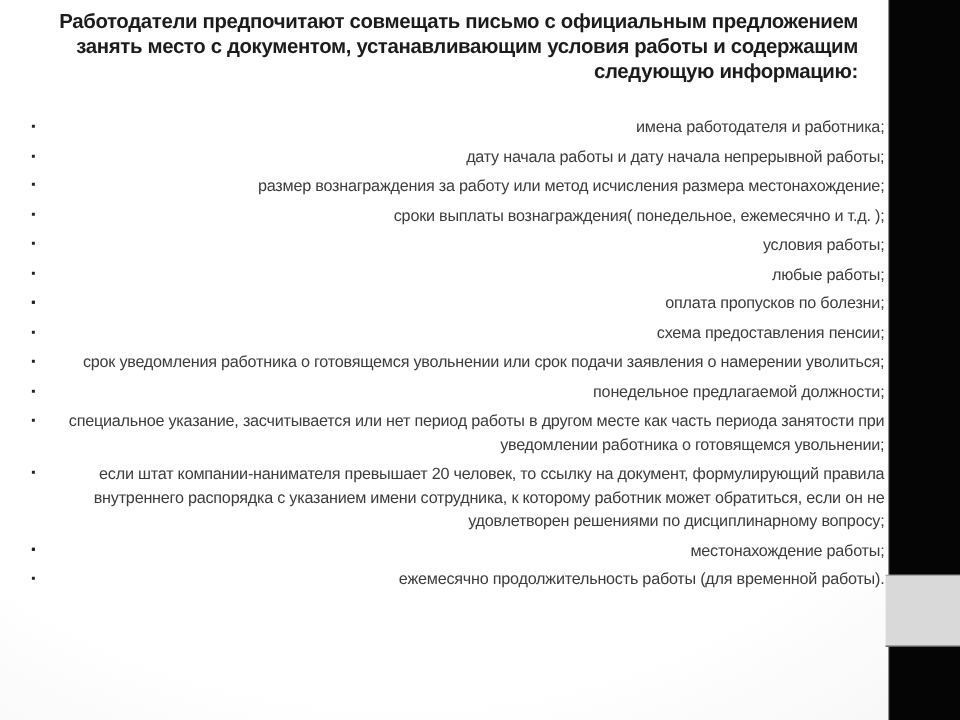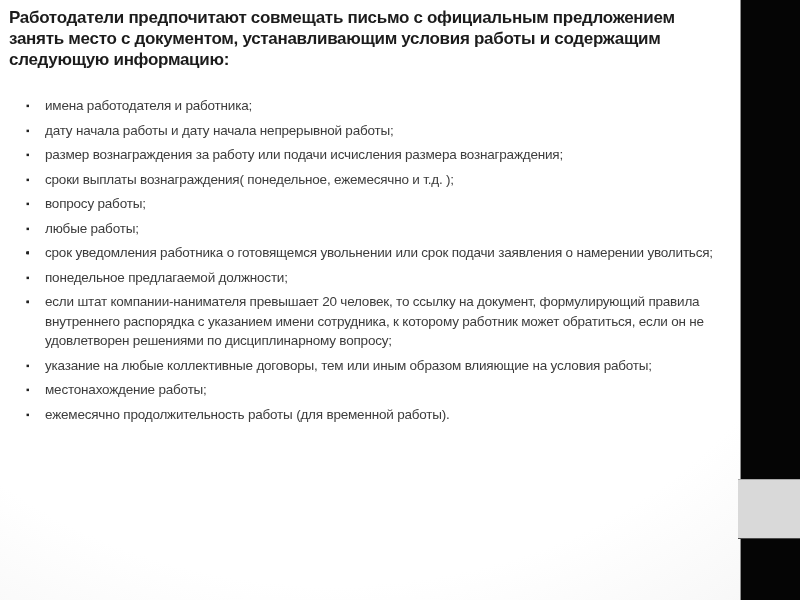--- a/index.html
+++ b/index.html
@@ -8,20 +8,21 @@
     width: 800px;
     height: 600px;
     overflow: hidden;
     font-family: "Liberation Sans", sans-serif;
     background: #000;
   }
   .stage {
     position: relative;
     width: 800px;
     height: 600px;
+    text-align: right;
   }
   .slide {
     position: absolute;
     left: 0;
     top: 0;
     width: 740px;
     height: 600px;
     background: radial-gradient(130% 130% at 45% 30%, #ffffff 52%, #f3f3f3 78%, #e2e2e2 100%);
   }
   .slide-title {
@@ -87,32 +88,32 @@
 
 <div class="stage">
 
   <div class="slide">
 
     <div class="slide-title">Работодатели предпочитают совмещать письмо с официальным предложением занять место с документом, устанавливающим условия работы и содержащим следующую информацию:</div>
 
     <ul class="bullet-list">
       <li><span class="bullet-marker">▪</span><span>имена работодателя и работника;</span></li>
       <li><span class="bullet-marker">▪</span><span>дату начала работы и дату начала непрерывной работы;</span></li>
-      <li><span class="bullet-marker">▪</span><span>размер вознаграждения за работу или подачи исчисления размера вознаграждения;</span></li>
+      <li><span class="bullet-marker">▪</span><span>размер вознаграждения за работу или метод исчисления размера местонахождение;</span></li>
       <li><span class="bullet-marker">▪</span><span>сроки выплаты вознаграждения( понедельное, ежемесячно и т.д. );</span></li>
-      <li><span class="bullet-marker">▪</span><span>вопросу работы;</span></li>
+      <li><span class="bullet-marker">▪</span><span>условия работы;</span></li>
       <li><span class="bullet-marker">▪</span><span>любые работы;</span></li>
       <li><span class="bullet-marker">▪</span></li>
-      <li><span class="bullet-marker">▪</span></li>
-      <li><span class="bullet-marker">▪</span></li>
+      <li><span class="bullet-marker">▪</span><span>оплата пропусков по болезни;</span></li>
+      <li><span class="bullet-marker">▪</span><span>схема предоставления пенсии;</span></li>
       <li><span class="bullet-marker">▪</span><span>срок уведомления работника о готовящемся увольнении или срок подачи заявления о намерении уволиться;</span></li>
       <li><span class="bullet-marker">▪</span><span>понедельное предлагаемой должности;</span></li>
+      <li><span class="bullet-marker">▪</span><span>специальное указание, засчитывается или нет период работы в другом месте как часть периода занятости при уведомлении работника о готовящемся увольнении;</span></li>
+      <li><span class="bullet-marker">▪</span><span>если штат компании-нанимателя превышает 20 человек, то ссылку на документ, формулирующий правила внутреннего распорядка с указанием имени сотрудника, к которому работник может обратиться, если он не удовлетворен решениями по дисциплинарному вопросу;</span></li>
       <li><span class="bullet-marker">▪</span></li>
-      <li><span class="bullet-marker">▪</span><span>если штат компании-нанимателя превышает 20 человек, то ссылку на документ, формулирующий правила внутреннего распорядка с указанием имени сотрудника, к которому работник может обратиться, если он не удовлетворен решениями по дисциплинарному вопросу;</span></li>
-      <li><span class="bullet-marker">▪</span><span>указание на любые коллективные договоры, тем или иным образом влияющие на условия работы;</span></li>
       <li><span class="bullet-marker">▪</span><span>местонахождение работы;</span></li>
       <li><span class="bullet-marker">▪</span><span>ежемесячно продолжительность работы (для временной работы).</span></li>
     </ul>
 
   </div>
 
   <div class="side-track"></div>
   <div class="side-thumb"></div>
 
 </div>

